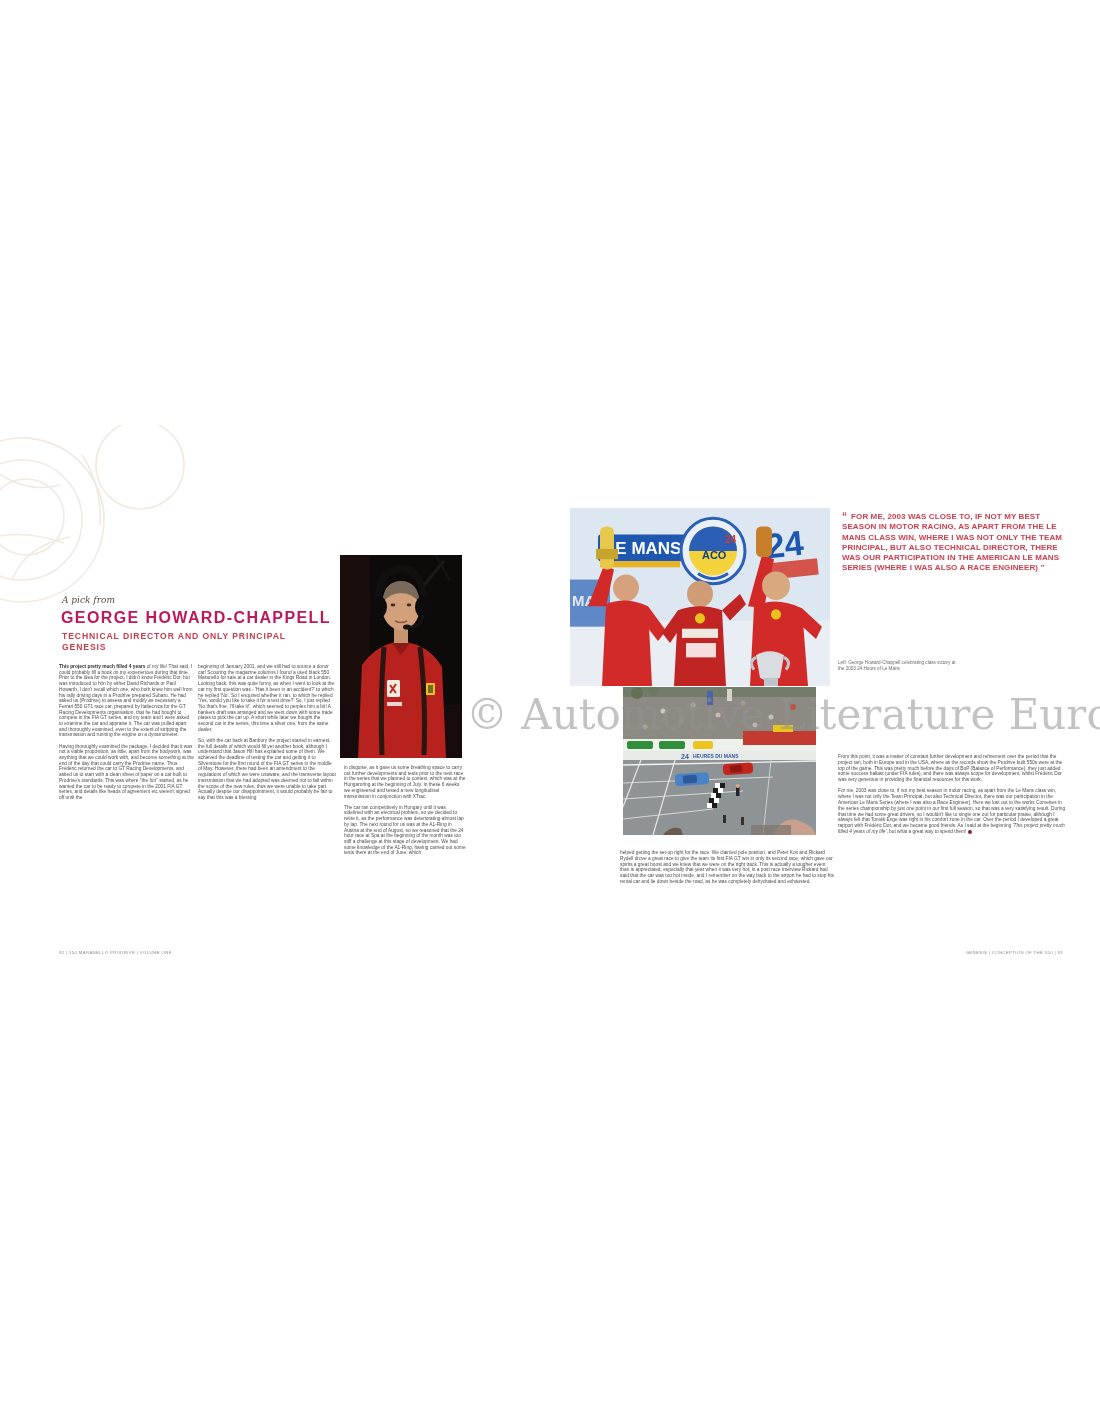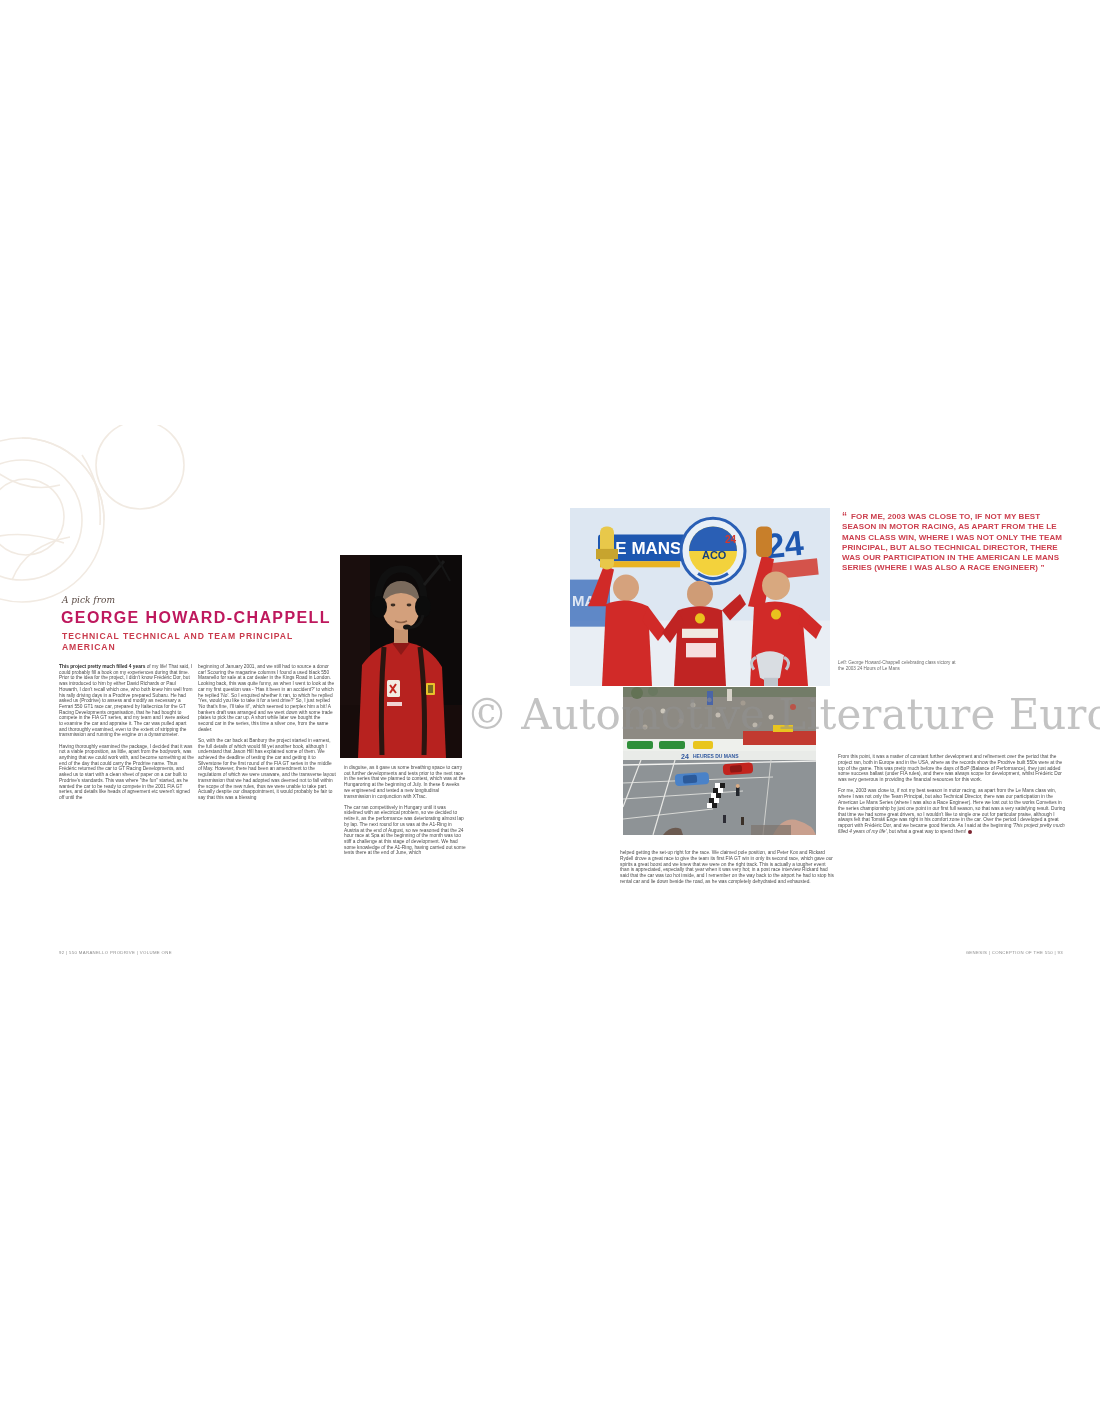--- a/index.html
+++ b/index.html
@@ -73,22 +73,22 @@
         <circle cx="188" cy="40" r="44"></circle>
       </g>
     </svg>
   </div>
 
   <div class="abs watermark">© Automotive Literature Europe</div>
 
   <div class="abs kicker">A pick from</div>
   <div class="abs title">GEORGE HOWARD-CHAPPELL</div>
   <div class="abs subtitle">
-    <div>TECHNICAL TECHNICAL AND TEAM PRINCIPAL</div>
-    <div>AMERICAN</div>
+    <div>TECHNICAL DIRECTOR AND ONLY PRINCIPAL</div>
+    <div>GENESIS</div>
   </div>
 
   <div class="abs bodycol col1">
     <p><span class="lead-bold">This project pretty much filled 4 years </span><span>of my life! That said, I could probably fill a book on my experiences during that time. Prior to the idea for the project, I didn't know Frédéric Dor, but was introduced to him by either David Richards or Paul Howarth, I don't recall which one, who both knew him well from his rally driving days in a Prodrive prepared Subaru. He had asked us (Prodrive) to assess and modify as necessary a Ferrari 550 GT1 race car, prepared by Italtecnica for the GT Racing Developments organisation, that he had bought to compete in the FIA GT series, and my team and I were asked to examine the car and appraise it. The car was pulled apart and thoroughly examined, even to the extent of stripping the transmission and running the engine on a dynamometer.</span></p>
     <p>Having thoroughly examined the package, I decided that it was not a viable proposition, as little, apart from the bodywork, was anything that we could work with, and become something at the end of the day that could carry the Prodrive name. Thus Frédéric returned the car to GT Racing Developments, and asked us to start with a clean sheet of paper on a car built to Prodrive's standards. This was where "the fun" started, as he wanted the car to be ready to compete in the 2001 FIA GT series, and details like heads of agreement etc weren't signed off until the</p>
   </div>
 
   <div class="abs bodycol col2">
     <p>beginning of January 2001, and we still had to source a donor car! Scouring the magazine columns I found a used black 550 Maranello for sale at a car dealer in the Kings Road in London. Looking back, this was quite funny, as when I went to look at the car my first question was - 'Has it been in an accident?' to which he replied 'No'. So I enquired whether it ran, to which he replied 'Yes, would you like to take it for a test drive?' So, I just replied 'No that's fine, I'll take it!', which seemed to perplex him a bit! A bankers draft was arranged and we went down with some trade plates to pick the car up. A short while later we bought the second car in the series, this time a silver one, from the same dealer.</p>
     <p>So, with the car back at Banbury the project started in earnest, the full details of which would fill yet another book, although I understand that Jason Hill has explained some of them. We achieved the deadline of testing the car and getting it to Silverstone for the first round of the FIA GT series in the middle of May. However, there had been an amendment to the regulations of which we were unaware, and the transverse layout transmission that we had adopted was deemed not to fall within the scope of the new rules, thus we were unable to take part. Actually despite our disappointment, it would probably be fair to say that this was a blessing</p>

